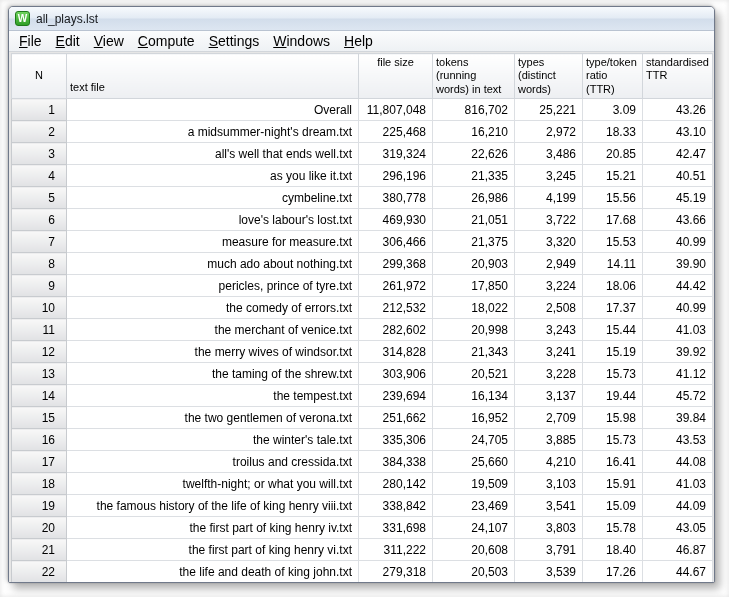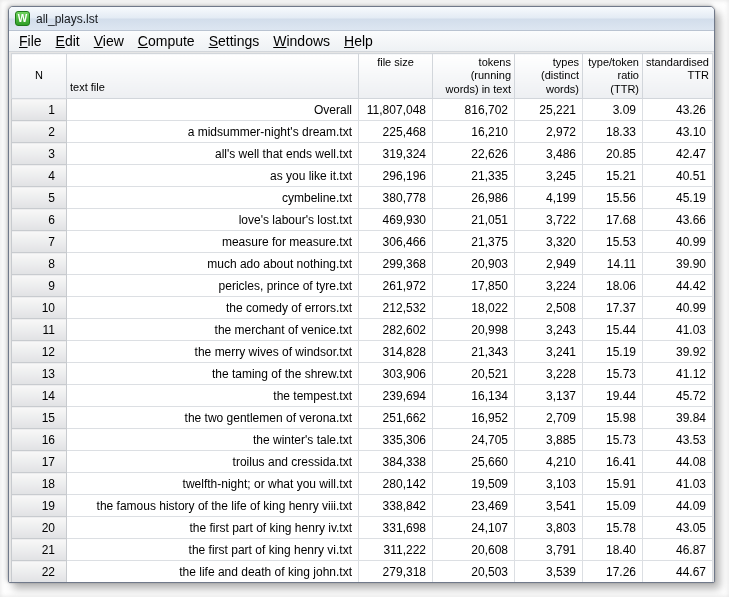--- a/index.html
+++ b/index.html
@@ -36,21 +36,21 @@
   }
   .menu-item { display:inline-block; font-size:14px; color:#000; padding:2px 7px 3px 7px; cursor:default; }
   .menu-item::first-letter { text-decoration:underline; }
   .table-area { flex:1 1 auto; background:#e6e6e6; padding:1px 2px 2px 2px; overflow:hidden; }
   table { border-collapse:collapse; table-layout:fixed; width:701px; background:#ffffff; }
   th, td { overflow:hidden; }
   th {
     height:42px; border:1px solid #d2d6db;
     background:linear-gradient(#ffffff, #edeff2);
     font-weight:normal; font-size:11px; line-height:1.22;
-    text-align:right; vertical-align:top; padding:2px 3px;
+    text-align:left; vertical-align:top; padding:2px 3px;
     white-space:normal; color:#000;
   }
   th.h-n { text-align:center; vertical-align:middle; }
   th.h-textfile { text-align:left; vertical-align:bottom; padding-bottom:4px; }
   th.h-filesize { text-align:center; }
   td {
     height:22px; border:1px solid #dcdfe3;
     font-size:12px; color:#000; text-align:right;
     padding:0 6px; white-space:nowrap; background:#ffffff;
   }

